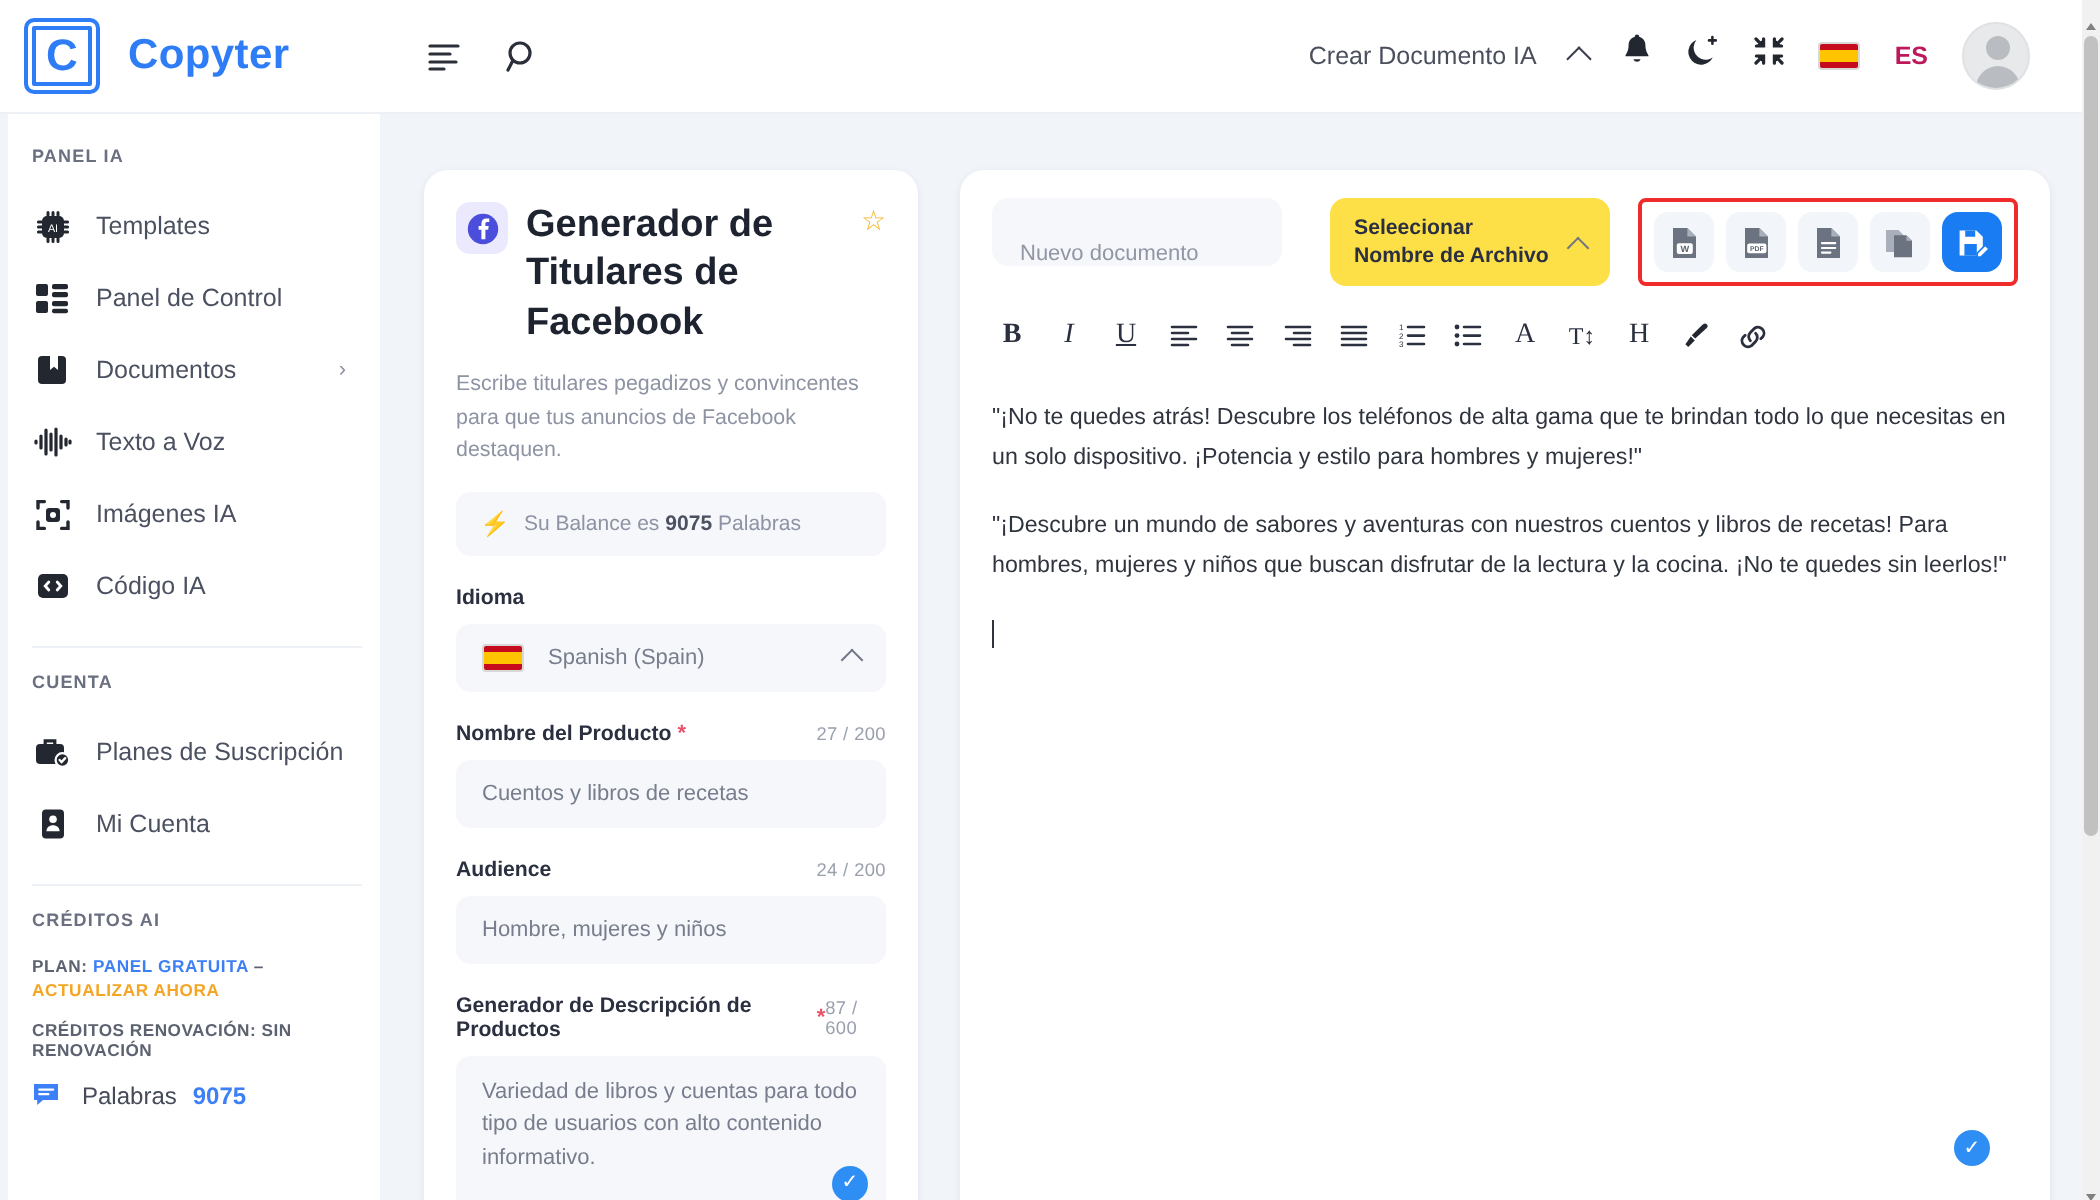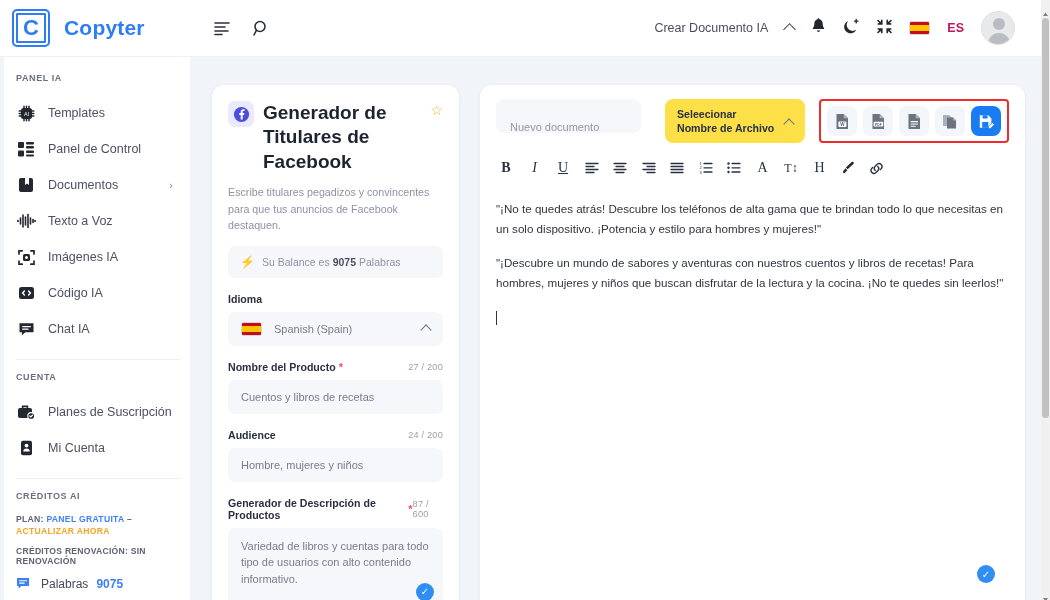--- a/index.html
+++ b/index.html
@@ -306,31 +306,20 @@
         <svg width="17" height="16" viewBox="0 0 17 16">
             <rect x="1" y="2" width="15" height="12" rx="2.5" fill="#23272f"></rect>
             <g stroke="#fff" stroke-width="1.4" fill="none" stroke-linecap="round">
               <path d="M6.4 6L4.6 8l1.8 2M10.6 6L12.4 8l-1.8 2"></path>
             </g>
           </svg>
       </span>
       <span>Código IA</span>
     </div>
 
-    <div class="side-item">
-      <span class="ico">
-        <svg width="17" height="16" viewBox="0 0 17 16">
-            <path d="M1.5 2.2h14v9h-8l-3.6 3V11.2H1.5z" fill="#23272f"></path>
-            <g stroke="#fff" stroke-width="1.2" stroke-linecap="round">
-              <path d="M4.6 5.6h7.8M4.6 8.2h5.4"></path>
-            </g>
-          </svg>
-      </span>
-      <span>Chat IA</span>
-    </div>
 
     <div class="side-divider"></div>
 
     <div class="side-heading">CUENTA</div>
 
     <div class="side-item">
       <span class="ico">
         <svg width="18" height="16" viewBox="0 0 18 16">
             <rect x="1" y="4" width="14" height="10" rx="2" fill="#23272f"></rect>
             <path d="M5.6 4V2.4h4.8V4" stroke="#23272f" stroke-width="1.6" fill="none"></path>

